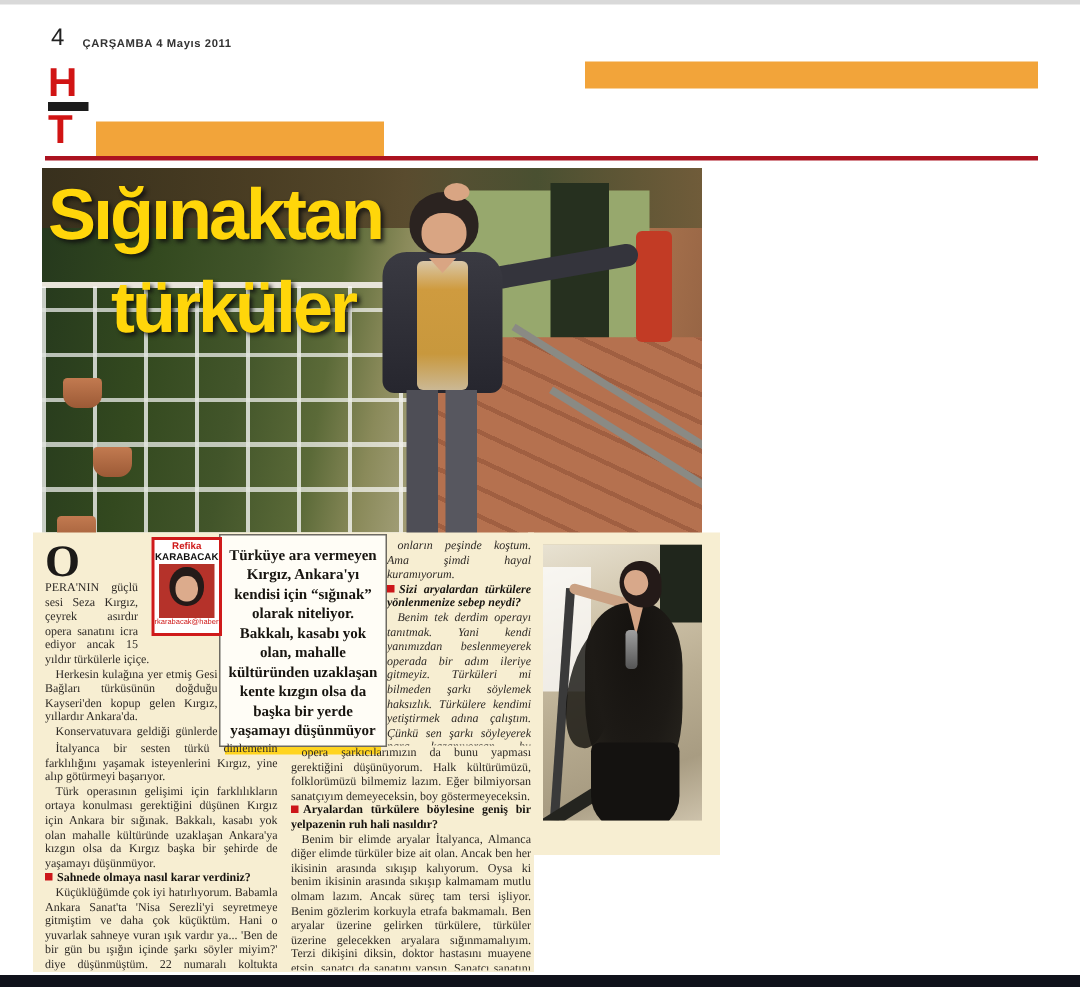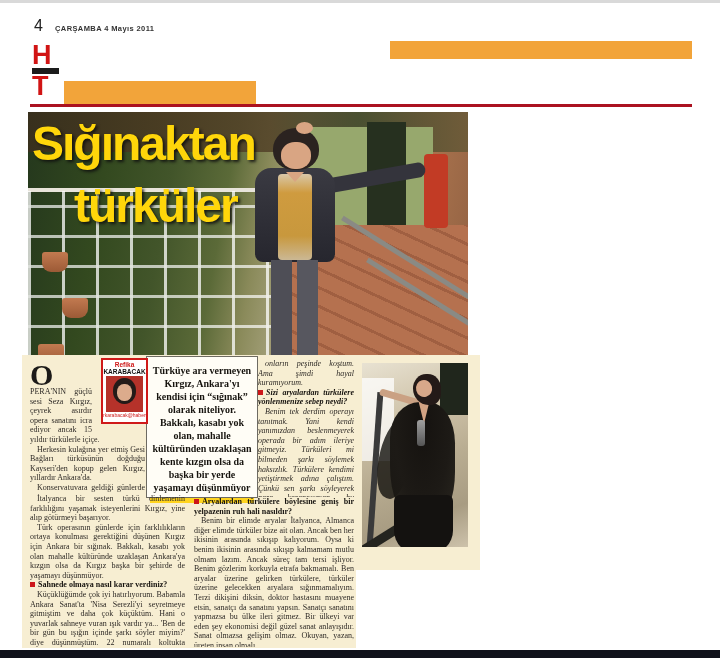--- a/index.html
+++ b/index.html
@@ -195,23 +195,24 @@
       <p class="para">Herkesin kulağına yer etmiş Gesi Bağları türküsünün doğduğu Kayseri'den kopup gelen Kırgız, yıllardır Ankara'da.</p>
       <p class="para">Konservatuvara geldiği günlerde dahi türkü söylemeyi hiçbir zaman bırakmayan Kırgız, Kırgınmalar adlı albümünü seri halinde severleriyle buluşturacak.</p>
     </div>
   <div class="abs bodytext" id="col3">
       <p class="para">onların peşinde koştum. Ama şimdi hayal kuramıyorum.</p>
       <p class="subhead">Sizi aryalardan türkülere yönlenmenize sebep neydi?</p>
       <p class="para">Benim tek derdim operayı tanıtmak. Yani kendi yanımızdan beslenmeyerek operada bir adım ileriye gitmeyiz. Türküleri mi bilmeden şarkı söylemek haksızlık. Türkülere kendimi yetiştirmek adına çalıştım. Çünkü sen şarkı söyleyerek para kazanıyorsan, bu şarkıların köklerini yani türküleri bilmelisin. Bütün</p>
     </div>
   <div class="abs bodytext" id="colA">
       <p class="para">İtalyanca bir sesten türkü dinlemenin farklılığını yaşamak isteyenlerini Kırgız, yine alıp götürmeyi başarıyor.</p>
-      <p class="para">Türk operasının günlerde için farklılıkların ortaya konulması gerektiğini düşünen Kırgız için Ankara bir sığınak. Bakkalı, kasabı yok olan mahalle kültüründe uzaklaşan Ankara'ya kızgın olsa da Kırgız başka bir şehirde de yaşamayı düşünmüyor.</p>
+      <p class="para">Türk operasının gelişimi için farklılıkların ortaya konulması gerektiğini düşünen Kırgız için Ankara bir sığınak. Bakkalı, kasabı yok olan mahalle kültüründe uzaklaşan Ankara'ya kızgın olsa da Kırgız başka bir şehirde de yaşamayı düşünmüyor.</p>
       <p class="subhead">Sahnede olmaya nasıl karar verdiniz?</p>
       <p class="para">Küçüklüğümde çok iyi hatırlıyorum. Babamla Ankara Sanat'ta 'Nisa Serezli'yi seyretmeye gitmiştim ve daha çok küçüktüm. Hani o yuvarlak sahneye vuran ışık vardır ya... 'Ben de bir gün bu ışığın içinde şarkı söyler miyim?' diye düşünmüştüm. 22 numaralı koltukta oturuyordum. Belki de o zaman benim dünyam, ben farkında olmadan şekillenmeye başlamış. Ve ben yıllar sonra o sahnedeydim. Geçerken de 22 numaralı koltuğa baktım. O zamanlar benim hayallerim vardı ve</p>
     </div>
   <div class="abs bodytext" id="colB">
+      <p class="para">opera şarkıcılarımızın da bunu yapması gerektiğini düşünüyorum. Halk kültürümüzü, folklorümüzü bilmemiz lazım. Eğer bilmiyorsan sanatçıyım demeyeceksin, boy göstermeyeceksin.</p>
       <p class="subhead">Aryalardan türkülere böylesine geniş bir yelpazenin ruh hali nasıldır?</p>
       <p class="para">Benim bir elimde aryalar İtalyanca, Almanca diğer elimde türküler bize ait olan. Ancak ben her ikisinin arasında sıkışıp kalıyorum. Oysa ki benim ikisinin arasında sıkışıp kalmamam mutlu olmam lazım. Ancak süreç tam tersi işliyor. Benim gözlerim korkuyla etrafa bakmamalı. Ben aryalar üzerine gelirken türkülere, türküler üzerine gelecekken aryalara sığınmamalıyım. Terzi dikişini diksin, doktor hastasını muayene etsin, sanatçı da sanatını yapsın. Sanatçı sanatını yapmazsa bu ülke ileri gitmez. Bir ülkeyi var eden şey ekonomisi değil güzel sanat anlayışıdır. Sanat olmazsa gelişim olmaz. Okuyan, yazan, üreten insan olmalı.</p>
     </div>
 
   <div class="abs" id="footerbar"></div>
 </div>
 
 </body></html>

